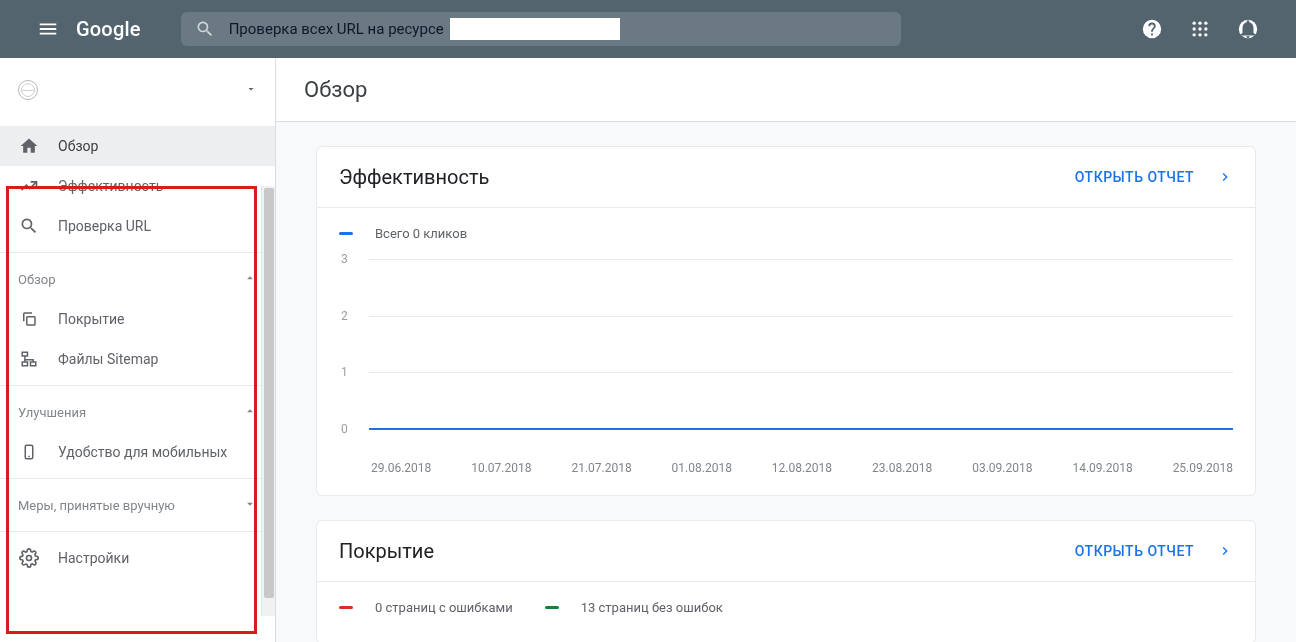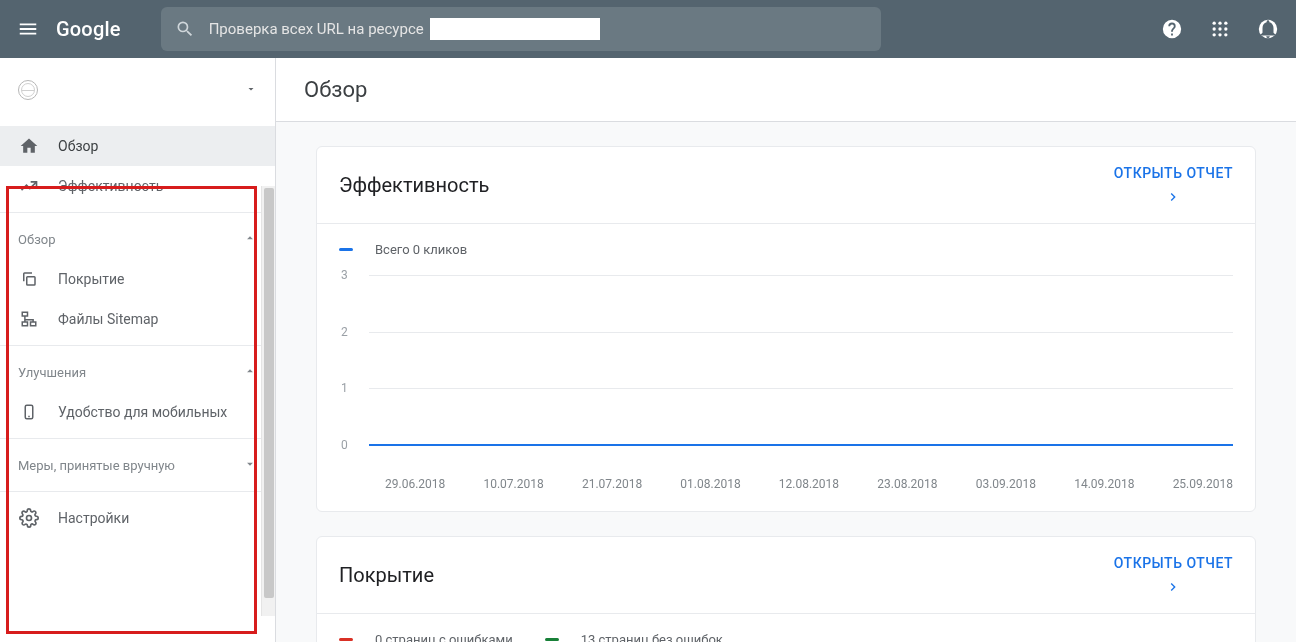--- a/index.html
+++ b/index.html
@@ -13,48 +13,48 @@
     overflow: hidden;
     position: relative;
   }
 
   
   .header {
     height: 58px;
     background: #54646f;
     display: flex;
     align-items: center;
-    padding: 0 8px;
+    padding: 0 28px;
     color: #fff;
   }
   .menu-btn {
     width: 40px; height: 40px;
     display: flex; align-items: center; justify-content: center;
     cursor: pointer;
   }
   .logo {
     font-size: 20px;
     letter-spacing: 0.2px;
     margin-left: 8px;
     margin-right: 40px;
     display: flex; align-items: baseline;
     gap: 4px;
   }
   .logo .g { font-weight: 500; }
   .logo .sc { font-weight: 300; }
   .search-wrap {
     flex: 1;
     max-width: 720px;
-    height: 44px;
+    height: 34px;
     background: #6a7982;
     border-radius: 6px;
     display: flex; align-items: center;
     padding: 0 14px;
     gap: 14px;
-    color: #e5e5e5;
+    color: #0f172a;
   }
   .search-text { font-size: 15px; display: flex; align-items: center; gap: 6px; }
   .search-blank {
     width: 170px; height: 22px; background: #fff; display: inline-block;
   }
   .header-right {
     margin-left: auto;
     display: flex; align-items: center; gap: 24px;
     padding-right: 8px;
   }
@@ -165,39 +165,39 @@
     margin-bottom: 24px;
   }
   .card-head {
     display: flex; align-items: center; justify-content: space-between;
     padding: 18px 22px;
     border-bottom: 1px solid #e8eaed;
   }
   .card-title { font-size: 20px; font-weight: 400; color: #202124; }
   .open-report {
     color: #1a73e8; font-weight: 500; letter-spacing: 0.5px;
-    display: flex; align-items: center; gap: 8px;
-    cursor: pointer; font-size: 14px; flex-direction: column;
+    display: flex; align-items: center; gap: 23px;
+    cursor: pointer; font-size: 14px;
   }
   .card-body { padding: 18px 22px 20px 22px; }
   .legend-row { display: flex; gap: 32px; margin-bottom: 18px; font-size: 13px; color: #5f6368; }
   .legend-item { display: flex; align-items: center; gap: 22px; }
   .swatch { width: 14px; height: 3px; border-radius: 2px; display:inline-block; }
 
   .chart {
     position: relative;
     height: 190px;
     margin-left: 30px;
   }
   .ylab { position: absolute; left: -28px; font-size: 12px; color: #9aa0a6; transform: translateY(-50%); }
   .gridline { position: absolute; left: 0; right: 0; height: 1px; background: #e8eaed; }
   .baseline { position: absolute; left: 0; right: 0; height: 2px; background: #1565c0; }
   .xaxis {
     display: flex; justify-content: space-between;
-    margin-left: 46px; margin-top: 12px;
+    margin-left: 32px; margin-top: 12px;
     font-size: 12px; color: #80868b;
   }
   .xaxis span { white-space: nowrap; }
 </style>
 </head>
 <body>
 
 <div class="header">
   <div class="menu-btn">
     <svg width="22" height="22" viewBox="0 0 24 24" fill="#fff">
@@ -271,20 +271,28 @@
       <div class="nav-item">
         <span class="icn">
           <svg width="20" height="20" viewBox="0 0 24 24" fill="none" stroke="#5f6368" stroke-width="2">
               <path d="M3 17l6-6 4 4 8-8"></path>
               <path d="M14 7h7v7"></path>
             </svg>
         </span>
         <span>Эффективность</span>
       </div>
 
+      <div class="nav-item">
+        <span class="icn">
+          <svg width="20" height="20" viewBox="0 0 24 24" fill="#5f6368">
+              <path d="M15.5 14h-.79l-.28-.27A6.471 6.471 0 0016 9.5 6.5 6.5 0 109.5 16a6.471 6.471 0 004.23-1.57l.27.28v.79l5 4.99L20.49 19l-4.99-5zm-6 0C7.01 14 5 11.99 5 9.5S7.01 5 9.5 5 14 7.01 14 9.5 11.99 14 9.5 14z"></path>
+            </svg>
+        </span>
+        <span>Проверка URL</span>
+      </div>
 
       <div class="nav-sep"></div>
 
       <div class="nav-section">
         <span>Обзор</span>
         <span class="caret">
           <svg width="14" height="14" viewBox="0 0 24 24" fill="#80868b">
               <path d="M7 14l5-5 5 5z"></path>
             </svg>
         </span>

